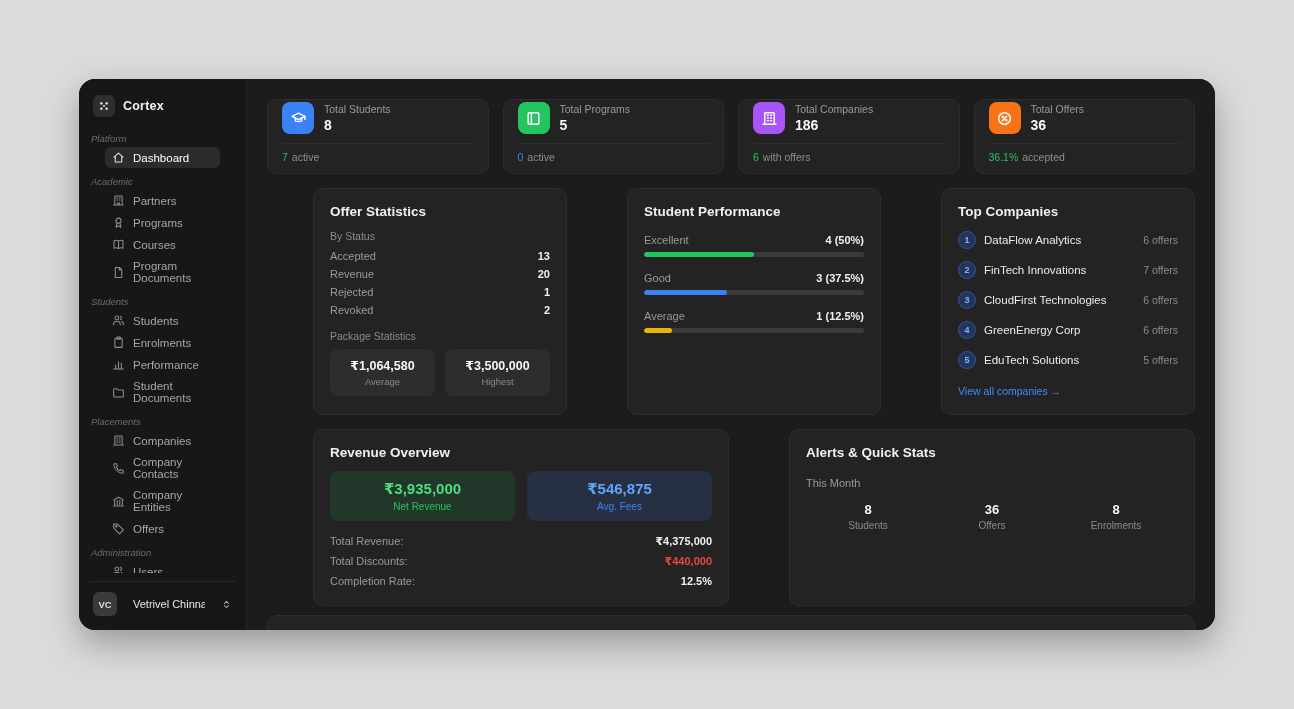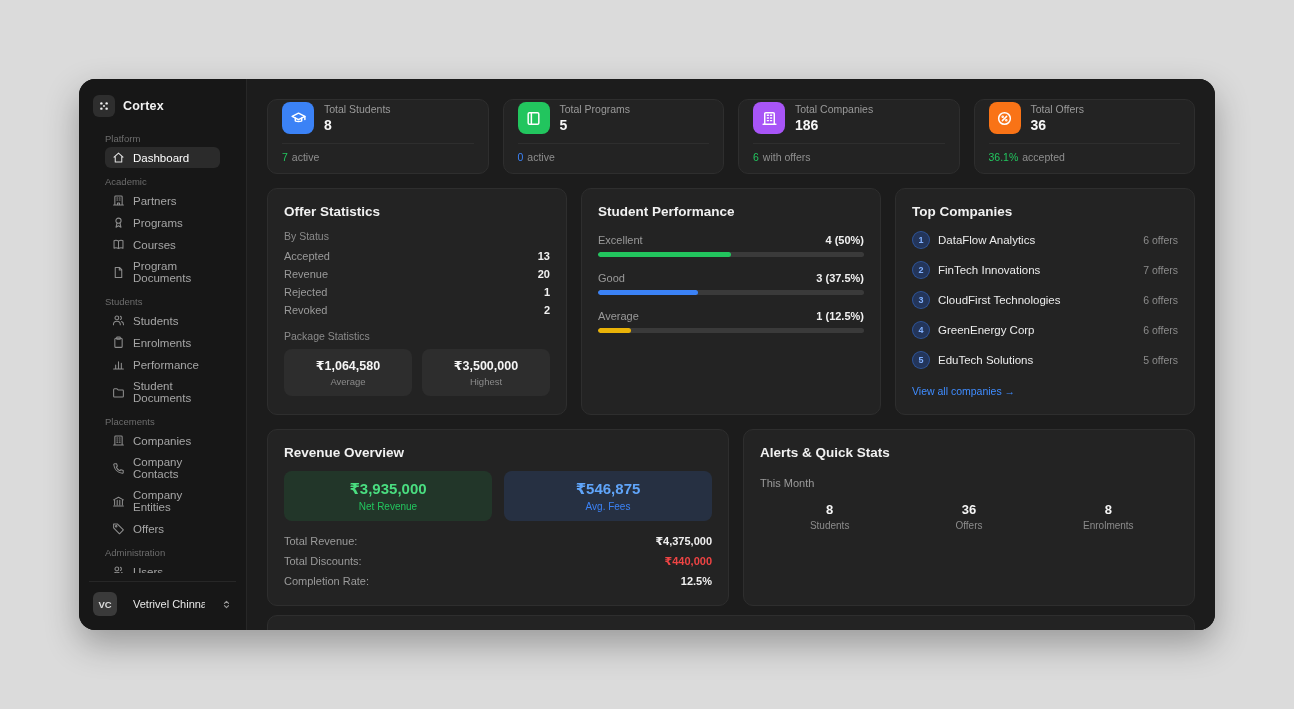--- a/index.html
+++ b/index.html
@@ -19,21 +19,21 @@
   .sidebar {
     width:168px; flex:0 0 168px; background:#171717;
     border-right:1px solid #272727; display:flex; flex-direction:column;
     padding:12px 10px 12px;
   }
   .logo-row { display:flex; align-items:center; gap:8px; padding:4px 4px 8px; }
   .logo-mark { width:22px; height:22px; border-radius:6px; background:#2e2e2e;
     display:flex; align-items:center; justify-content:center; color:#f2f2f2; }
   .logo-text { color:#f2f2f2; font-size:12.5px; font-weight:700; letter-spacing:.2px; }
   .nav { flex:1; overflow:hidden; }
-  .nav-section-label { color:#6d6d6d; font-size:9.5px; margin:8px 16px 3px; }
+  .nav-section-label { color:#6d6d6d; font-size:9.5px; margin:8px 2px 3px;font-style:italic; }
   .nav-item { display:flex; align-items:center; gap:8px; padding:4px 7px;
     border-radius:6px; color:#a6a6a6; font-size:11.5px; cursor:pointer; margin:1px 16px; }
   .nav-item.active { background:#2b2b2b; color:#ffffff; }
   .nico { display:flex; color:#8d8d8d; flex:0 0 auto; }
   .nav-item.active .nico { color:#e2e2e2; }
   .nico svg { width:13px; height:13px; }
   .user-row { display:flex; align-items:center; gap:16px;
     border-top:1px solid #272727; padding:10px 4px 2px; margin-top:8px; cursor:pointer; }
   .avatar { width:24px; height:24px; border-radius:6px; background:#3a3a3a; color:#dddddd;
     font-size:9.5px; font-weight:700; display:flex; align-items:center; justify-content:center; }
@@ -50,21 +50,21 @@
   .stat-card { padding:2px 14px 10px; }
   .stat-top { display:flex; align-items:center; gap:10px; }
   .stat-icon { width:32px; height:32px; border-radius:8px; display:flex; align-items:center; justify-content:center; color:#fff; }
   .stat-icon svg { width:17px; height:17px; }
   .stat-label { color:#9a9a9a; font-size:10.5px; }
   .stat-value { color:#f7f7f7; font-size:14px; font-weight:700; margin-top:2px; }
   .stat-divider { border-top:1px solid #2e2e2e; margin:9px 0 7px; }
   .stat-foot { font-size:10.5px; display:flex; gap:4px; }
   
   .mid-row { display:grid; grid-template-columns:1fr 1fr 1fr; gap:14px; height:229px; }
-  .card-pad { padding:15px 16px; }
+  .card-pad { padding:15px 16px;margin-left:46px; }
   .sub-label { color:#8b8b8b; font-size:10.5px; margin:11px 0 5px; }
   .kv-row { display:flex; justify-content:space-between; font-size:11px; padding:3px 0; }
   .kv-label { color:#9a9a9a; }
   .kv-value { color:#f0f0f0; font-weight:600; }
   .pkg-grid { display:grid; grid-template-columns:1fr 1fr; gap:10px; margin-top:7px; }
   .pkg-box { background:#2d2d2d; border-radius:8px; padding:9px 8px; text-align:center; }
   .pkg-value { color:#f5f5f5; font-size:12.5px; font-weight:700; }
   .pkg-caption { color:#8b8b8b; font-size:9.5px; margin-top:3px; }
   .perf-row { margin-top:15px; }
   .perf-head { display:flex; justify-content:space-between; font-size:11px; margin-bottom:6px; }

